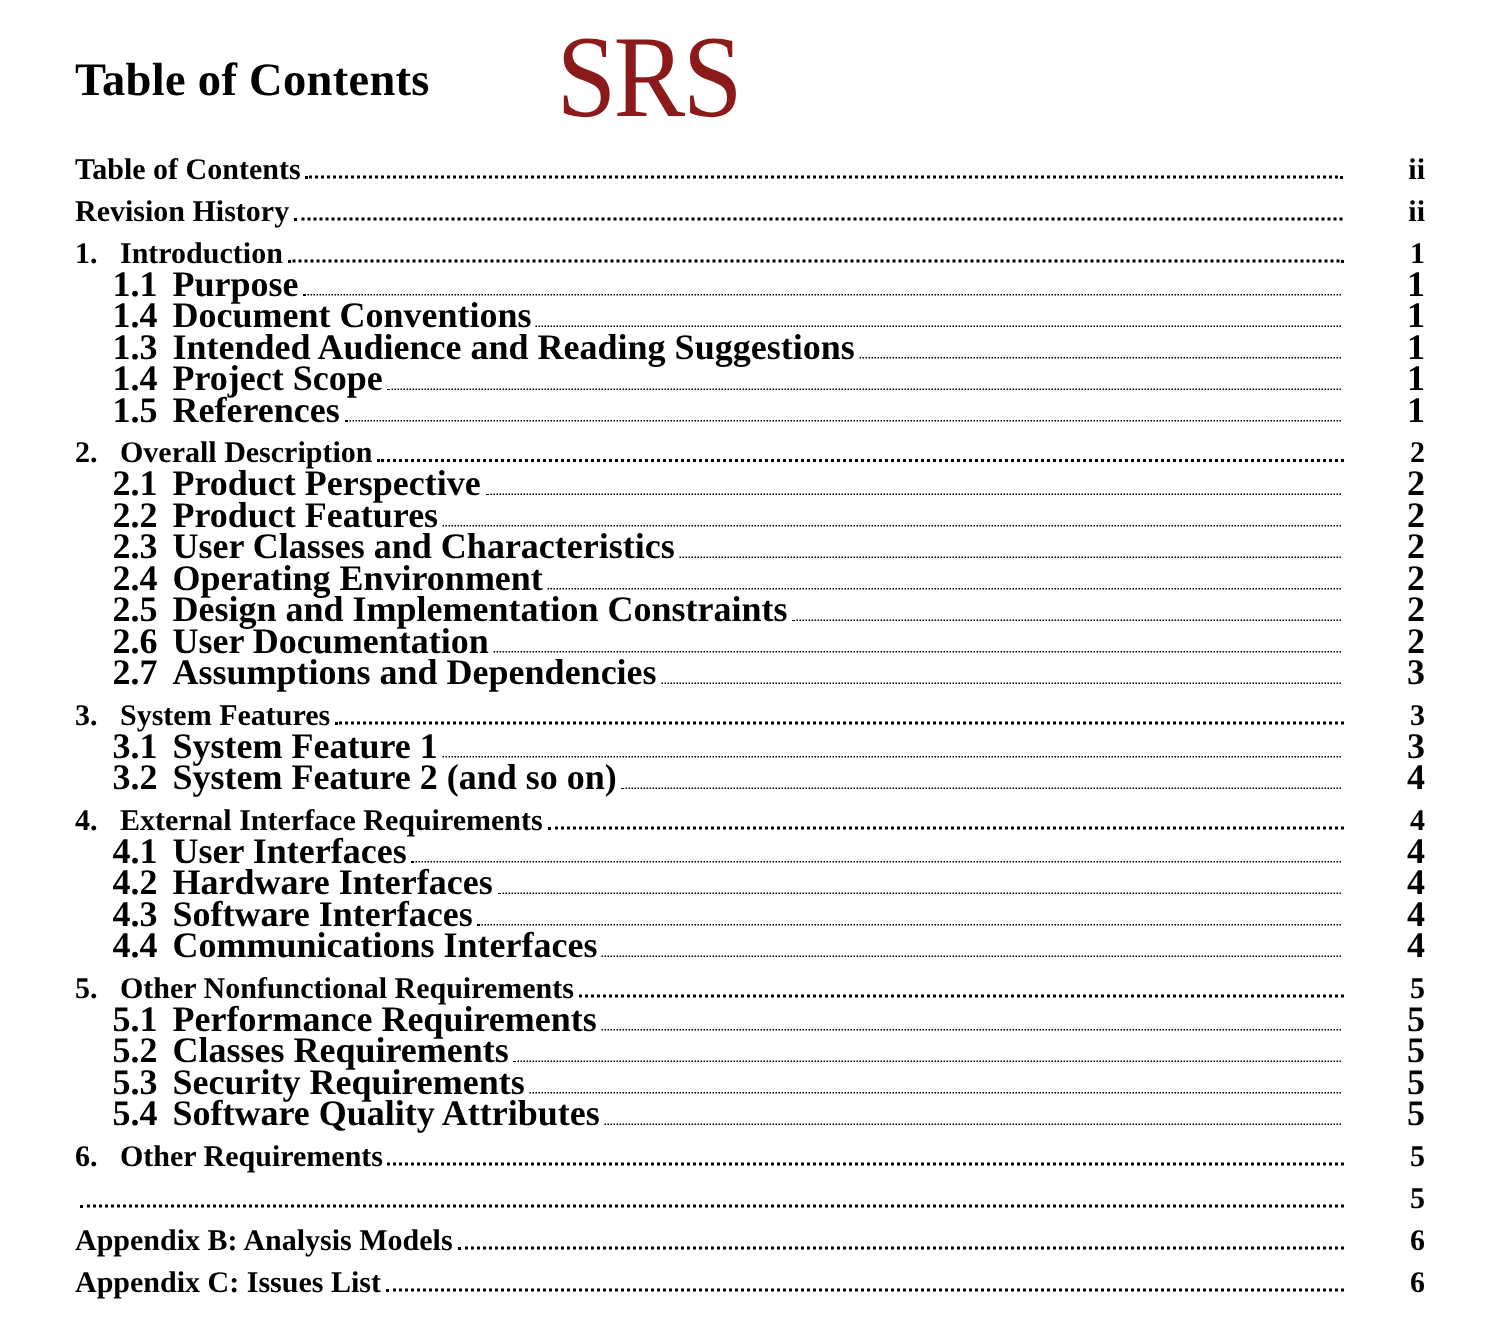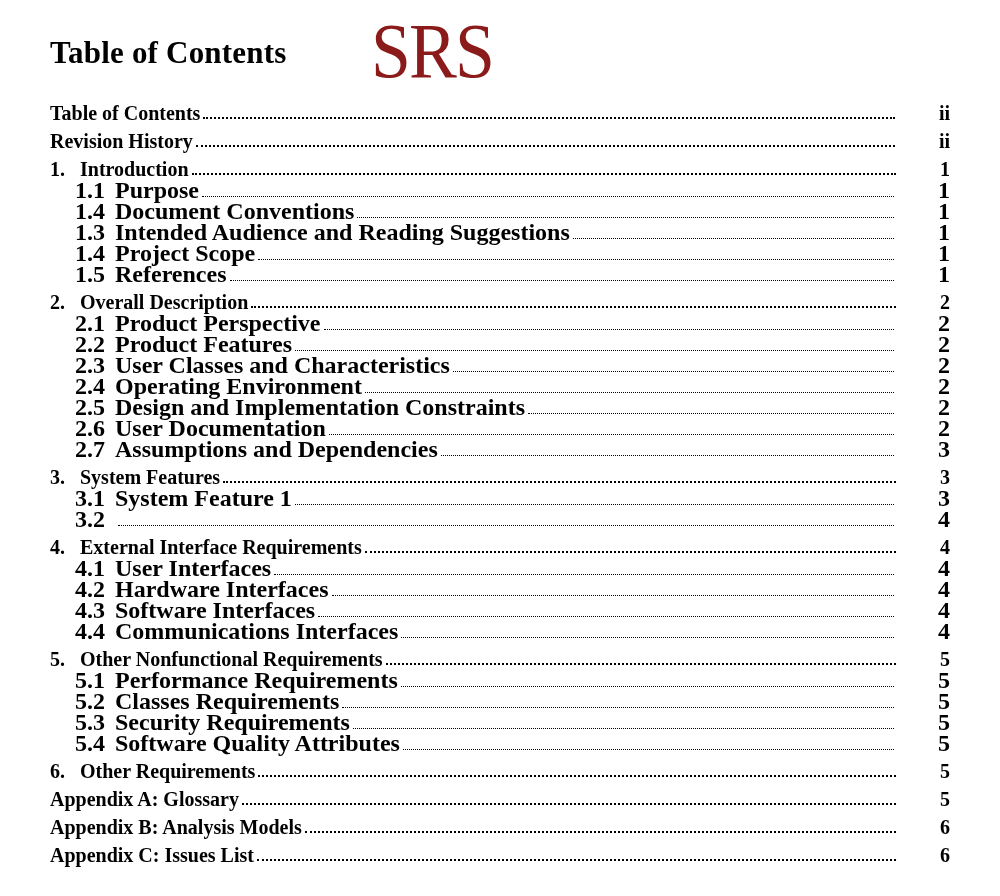--- a/index.html
+++ b/index.html
@@ -179,20 +179,21 @@
         <span class="pg">3</span>
       </div>
       <div class="toc-row lvl2">
         <span class="num">3.1</span>
         <span class="label">System Feature 1</span>
         <span class="dots"></span>
         <span class="pg">3</span>
       </div>
       <div class="toc-row lvl2">
         <span class="num">3.2</span>
+        <span class="label">System Feature 2 (and so on)</span>
         <span class="dots"></span>
         <span class="pg">4</span>
       </div>
       <div class="toc-row lvl1">
         <span class="num">4.</span>
         <span class="label">External Interface Requirements</span>
         <span class="dots"></span>
         <span class="pg">4</span>
       </div>
       <div class="toc-row lvl2">
@@ -249,21 +250,20 @@
         <span class="dots"></span>
         <span class="pg">5</span>
       </div>
       <div class="toc-row lvl1">
         <span class="num">6.</span>
         <span class="label">Other Requirements</span>
         <span class="dots"></span>
         <span class="pg">5</span>
       </div>
       <div class="toc-row lvl1">
-        <span class="label">Appendix A: Glossary</span>
         <span class="dots"></span>
         <span class="pg">5</span>
       </div>
       <div class="toc-row lvl1">
         <span class="label">Appendix B: Analysis Models</span>
         <span class="dots"></span>
         <span class="pg">6</span>
       </div>
       <div class="toc-row lvl1">
         <span class="label">Appendix C: Issues List</span>

